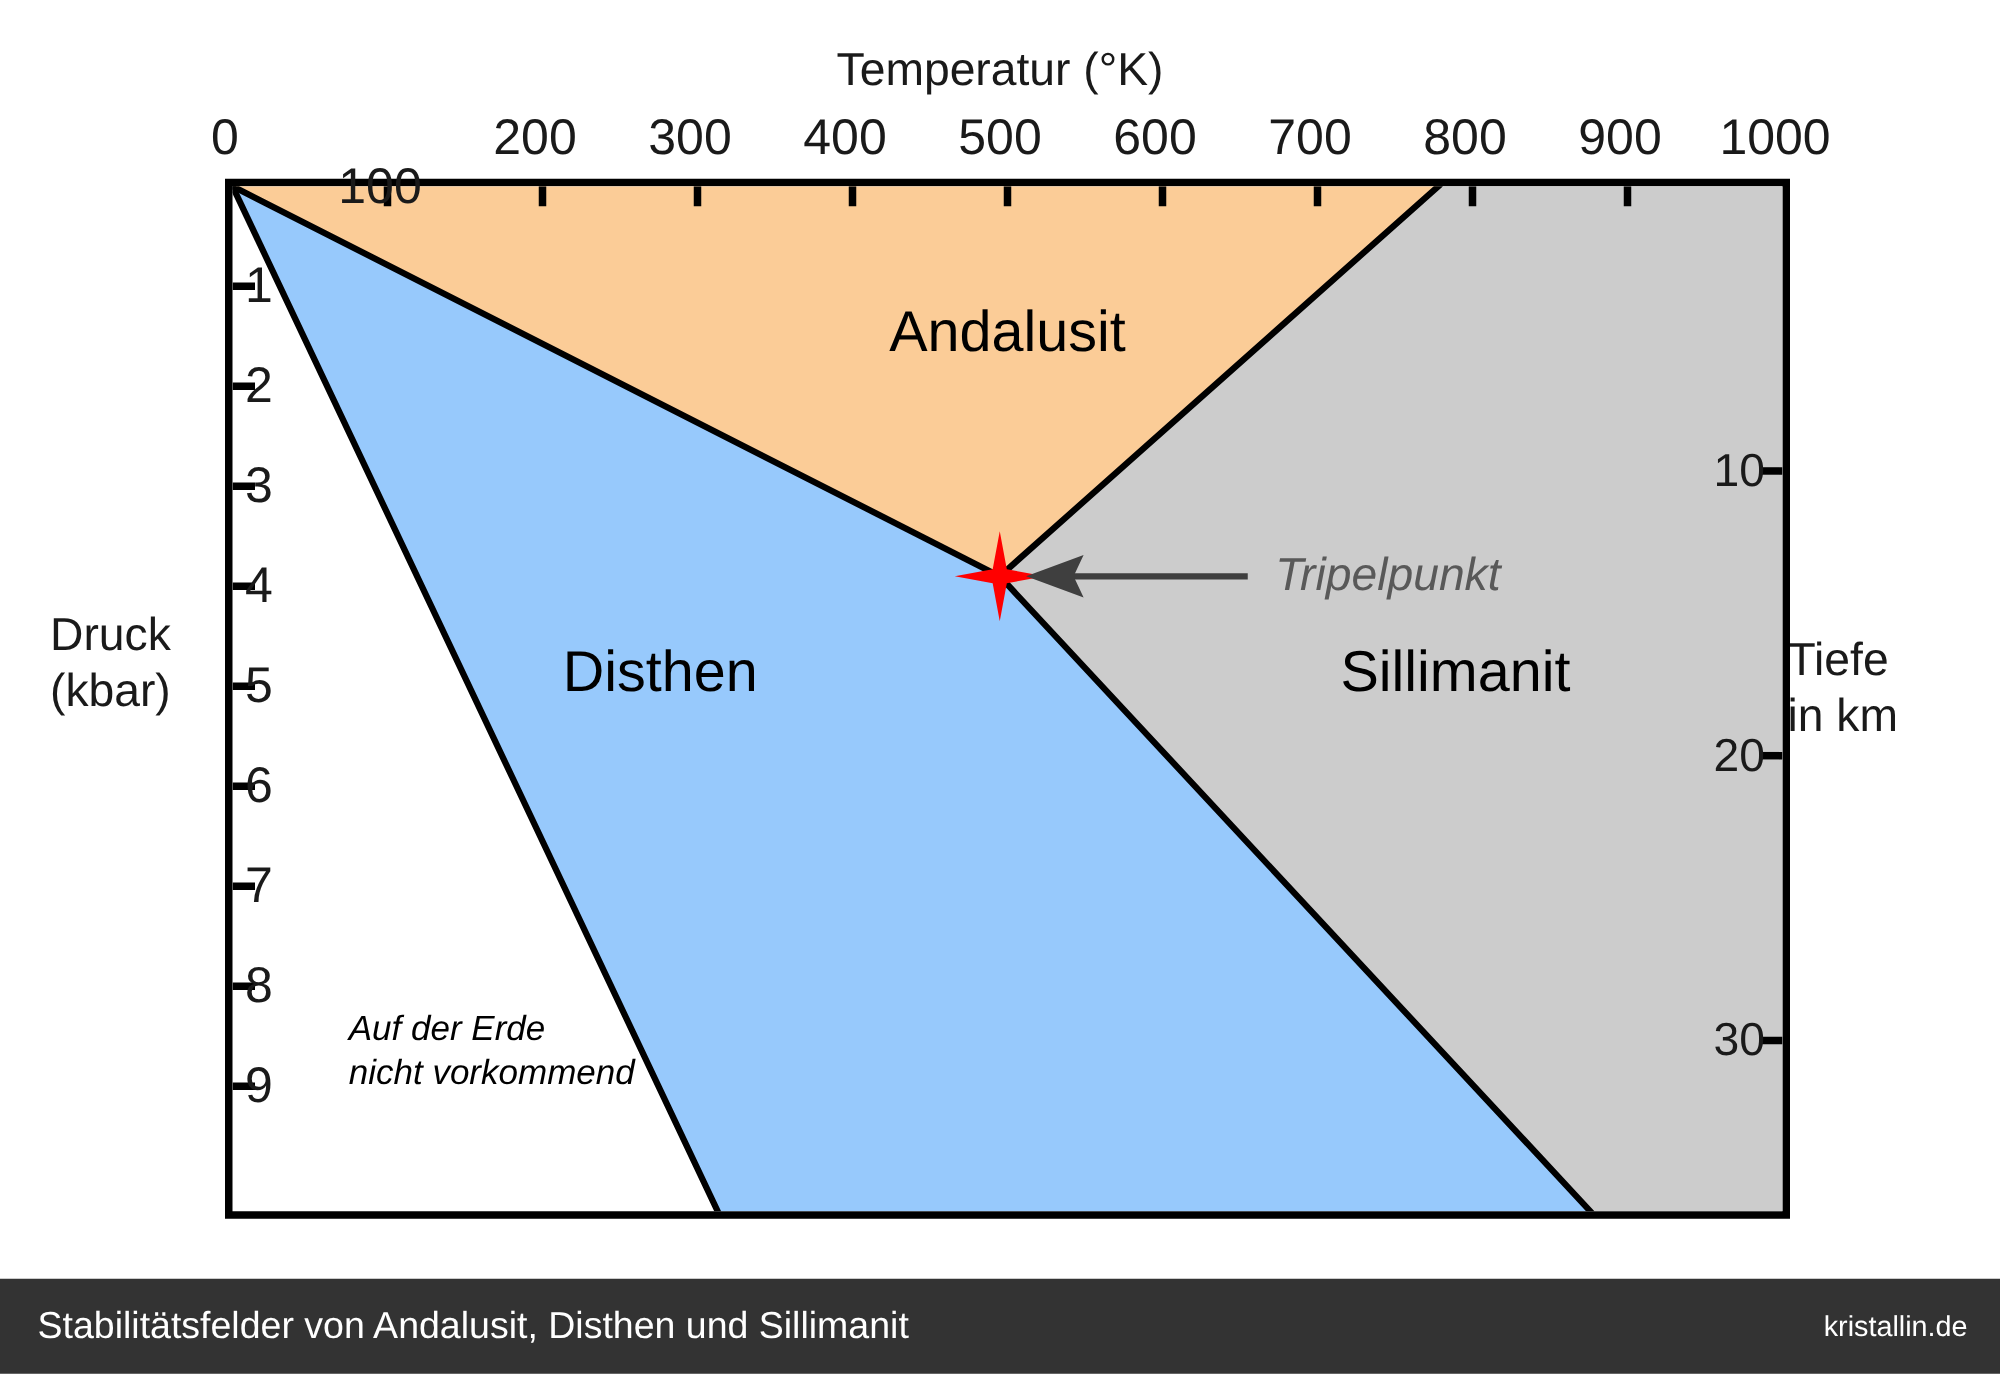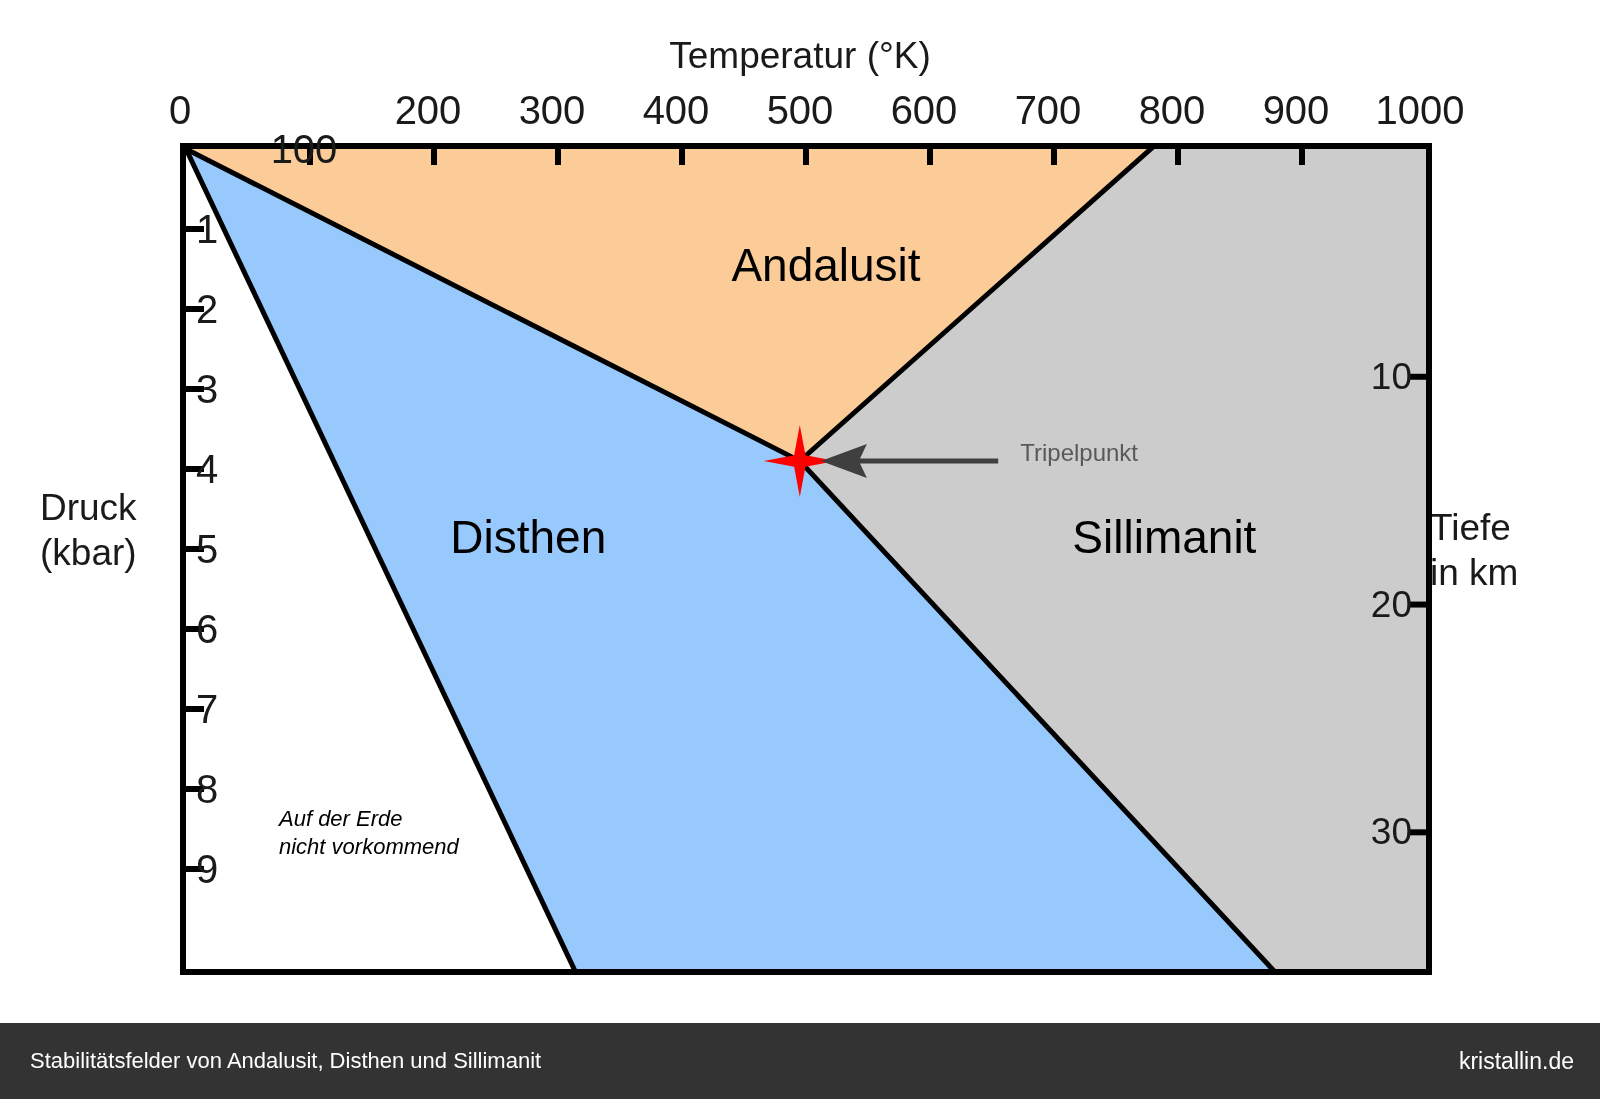--- a/index.html
+++ b/index.html
@@ -97,48 +97,49 @@
     color: #000000;
     font-size: 46px;
     white-space: nowrap;
     transform: translate(-50%, -50%);
   }
 
   
   .note-italic {
     position: absolute;
     font-style: italic;
-    font-size: 22px;
+    font-size: 28px;
     color: #000000;
     line-height: 1.25;
     white-space: pre-line;
   }
   #triple-label {
     position: absolute;
-    font-size: 24px;
+    font-style: italic;
+    font-size: 37px;
     color: #595959;
     white-space: nowrap;
   }
 
   
   #footer {
     position: absolute;
     left: 0;
     top: 1023px;
     width: 1600px;
     height: 76px;
     background: #333333;
     color: #ffffff;
   }
   #footer-caption {
     position: absolute;
     left: 30px;
     top: 50%;
     transform: translateY(-50%);
-    font-size: 22px;
+    font-size: 30px;
     white-space: nowrap;
   }
   #footer-credit {
     position: absolute;
     right: 26px;
     top: 50%;
     transform: translateY(-50%);
     font-size: 23px;
     white-space: nowrap;
   }
@@ -225,21 +226,21 @@
       <div class="tick-label ytick-left" style="top: 709px;">7</div>
       <div class="tick-label ytick-left" style="top: 789px;">8</div>
       <div class="tick-label ytick-left" style="top: 869px;">9</div>
     </div>
   <div id="y-right-tick-labels">
       <div class="tick-label ytick-right" style="top: 376.778px; margin-left: 20px;">10</div>
       <div class="tick-label ytick-right" style="top: 604.556px;">20</div>
       <div class="tick-label ytick-right" style="top: 832.333px; text-align: center;">30</div>
     </div>
   <div id="region-labels">
-      <div class="region-label" style="left: 826px; top: 265px;">Andalusit</div>
+      <div class="region-label" style="left: 806px; top: 265px;">Andalusit</div>
       <div class="region-label" style="left: 528.24px; top: 537px;">Disthen</div>
       <div class="region-label" style="left: 1164.36px; top: 537px;">Sillimanit</div>
     </div>
   <div id="annotation-layer">
       <div class="note-italic" style="left: 279px; top: 805px;">Auf der Erde
 nicht vorkommend</div>
       <div id="triple-label" style="left: 1020.2px; top: 439px;">Tripelpunkt</div>
     </div>
 
 </div>

